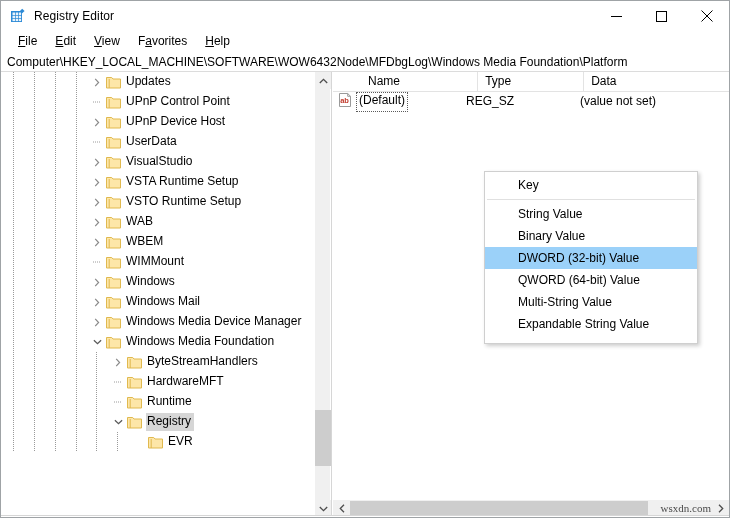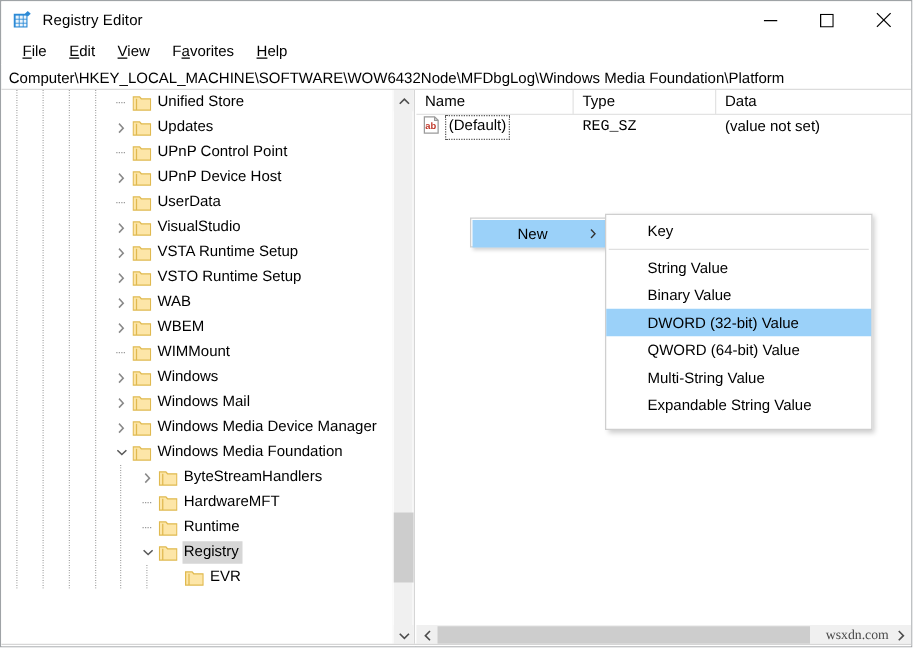--- a/index.html
+++ b/index.html
@@ -153,20 +153,21 @@
     width: 396px; height: 445px;
     background: #ffffff;
     overflow: hidden;
   }
   #list-header {
     position: absolute; left: 0; top: 0;
     width: 396px; height: 20px;
     background: #ffffff;
     border-bottom: 1px solid #e3e3e3;
     display: flex;
+    padding-left: 28px;
   }
   .col-head {
     font-size: 12px; color: #000;
     height: 20px; line-height: 19px;
     padding-left: 7px;
     border-right: 1px solid #e3e3e3;
     overflow: hidden; white-space: nowrap;
   }
   .col-name { width: 126px; }
   .col-type { width: 114px; }
@@ -184,21 +185,21 @@
   .cell-name {
     width: 126px; display: flex; 
     padding-left: 4px;
   }
   .ab-icon { flex: none; width: 16px; height: 16px; margin-right: 3px; position: relative; }
   .name-focus {
     border: 1px dotted #5a5a5a;
     padding: 0 2px 1px 2px;
     line-height: 14px;
   }
-  .cell-type { width: 114px; padding-left: 7px; font-family: Liberation Mono, monospace; }
+  .cell-type { width: 114px; padding-left: 7px; }
   .cell-data { width: 156px; padding-left: 7px; }
 
   
   #list-hscroll {
     position: absolute; left: 0; bottom: 0;
     width: 396px; height: 17px;
     background: #f0f0f0;
     display: flex; align-items: center;
   }
   .hsb-arrow {
@@ -331,39 +332,20 @@
 
     <div id="tree-pane">
       <div id="tree-viewport">
           <div class="tree-row">
             <div class="guide" style="left: 12px;"></div>
             <div class="guide" style="left: 33px;"></div>
             <div class="guide" style="left: 54px;"></div>
             <div class="guide" style="left: 75px;"></div>
             <div class="indent" style="width: 88px;"></div>
             <div class="twisty">
-              <svg width="10" height="10" viewBox="0 0 10 10">
-                <line x1="1" y1="5" x2="9" y2="5" stroke="#9a9a9a" stroke-width="1" stroke-dasharray="1 1"></line>
-              </svg>
-            </div>
-            <div class="folder">
-              <svg width="15" height="13" viewBox="0 0 15 13">
-                <path d="M0.5 1.5 h5.2 l1.3 1.5 h7.5 v9 h-14 z" fill="#fde6a8" stroke="#e0b94f" stroke-width="1"></path>
-                <path d="M3.2 3.0 v9" stroke="#e0b94f" stroke-width="1" fill="none"></path>
-              </svg>
-            </div>
-            <span class="tree-label">Unified Store</span>
-          </div>
-          <div class="tree-row">
-            <div class="guide" style="left: 12px;"></div>
-            <div class="guide" style="left: 33px;"></div>
-            <div class="guide" style="left: 54px;"></div>
-            <div class="guide" style="left: 75px;"></div>
-            <div class="indent" style="width: 88px;"></div>
-            <div class="twisty">
               <svg width="6" height="9" viewBox="0 0 6 9">
                 <path d="M1.2 0.9 L4.6 4.5 L1.2 8.1" fill="none" stroke="#8a8a8a" stroke-width="1.2"></path>
               </svg>
             </div>
             <div class="folder">
               <svg width="15" height="13" viewBox="0 0 15 13">
                 <path d="M0.5 1.5 h5.2 l1.3 1.5 h7.5 v9 h-14 z" fill="#fde6a8" stroke="#e0b94f" stroke-width="1"></path>
                 <path d="M3.2 3.0 v9" stroke="#e0b94f" stroke-width="1" fill="none"></path>
               </svg>
             </div>
@@ -764,30 +746,20 @@
               <path d="M1 0.8 L4.7 4.5 L1 8.2" fill="none" stroke="#4d4d4d" stroke-width="1.3"></path>
             </svg>
         </div>
         <div id="watermark">wsxdn.com</div>
       </div>
     </div>
   </div>
 
   <div id="statusbar"></div>
 
-  <div id="ctx-new">
-    <div id="ctx-new-item">
-      <span id="ctx-new-label">New</span>
-      <span id="ctx-new-chev">
-        <svg width="5" height="8" viewBox="0 0 5 8">
-            <path d="M0.8 0.6 L4.0 4.0 L0.8 7.4" fill="none" stroke="#333" stroke-width="1.1"></path>
-          </svg>
-      </span>
-    </div>
-  </div>
 
   <div id="ctx-sub">
       <div class="sub-item">Key</div>
       <div class="sub-sep"></div>
       <div class="sub-item">String Value</div>
       <div class="sub-item">Binary Value</div>
       <div class="sub-item sel">DWORD (32-bit) Value</div>
       <div class="sub-item">QWORD (64-bit) Value</div>
       <div class="sub-item">Multi-String Value</div>
       <div class="sub-item">Expandable String Value</div>

